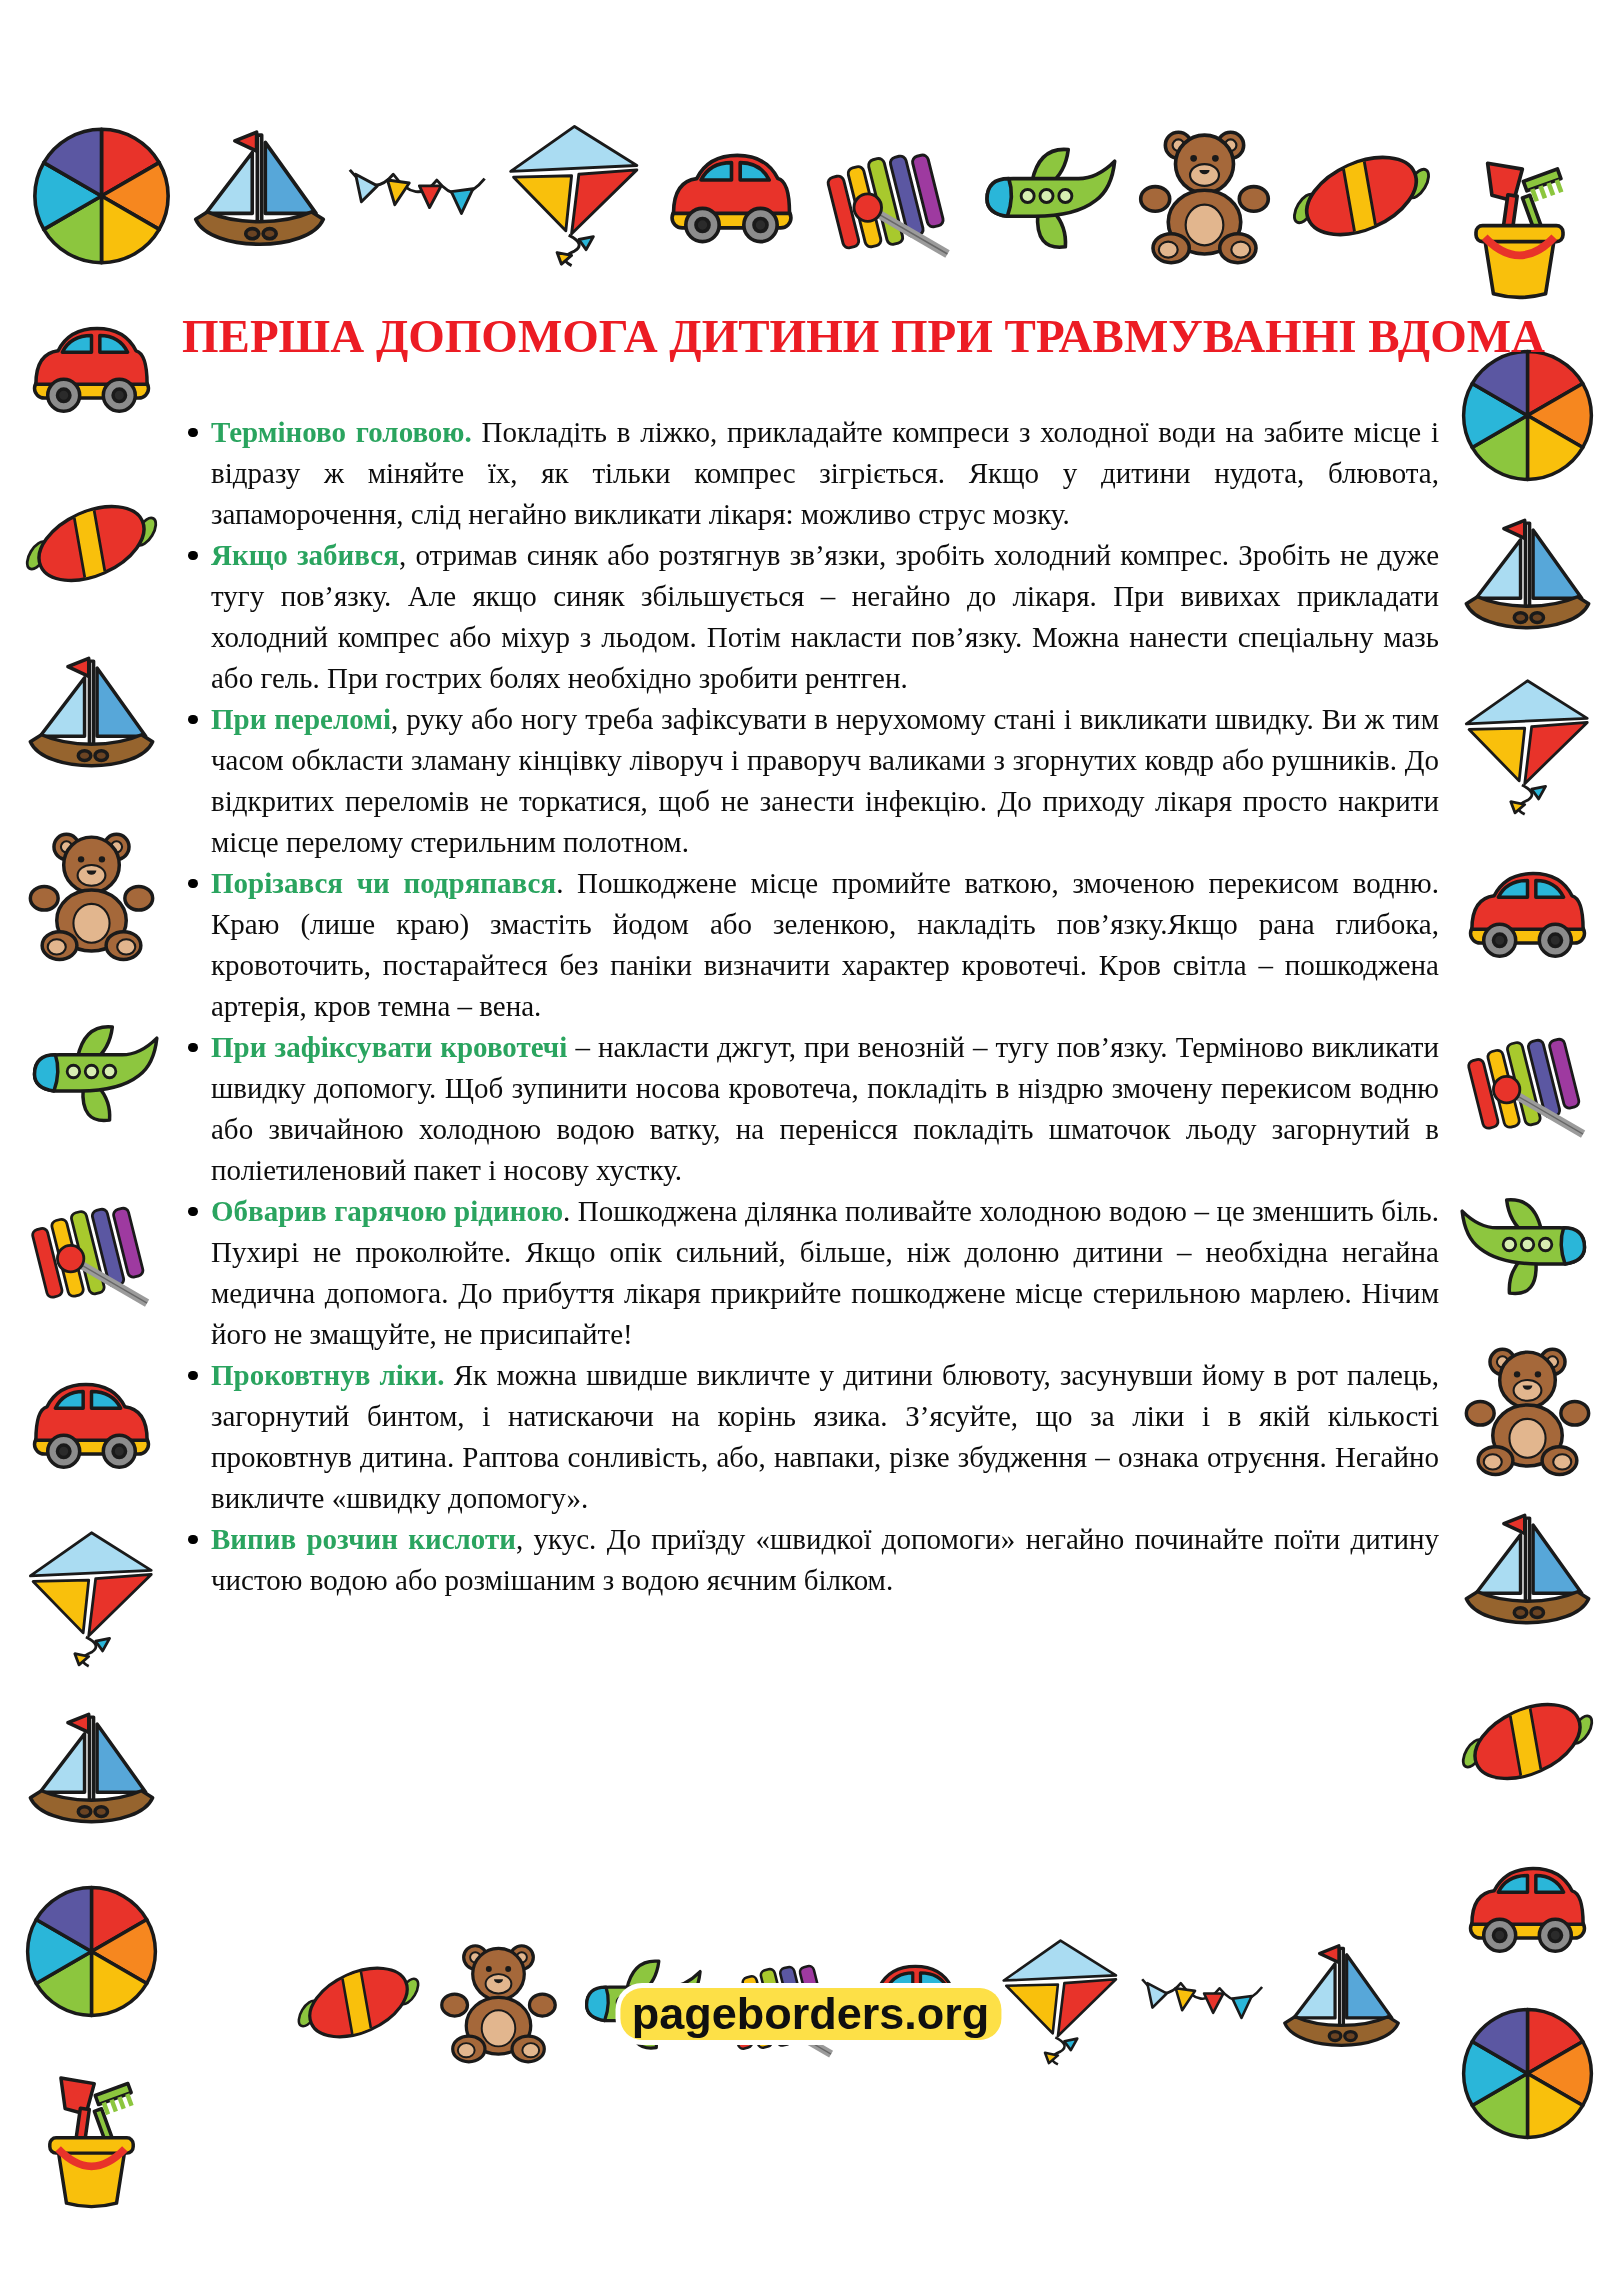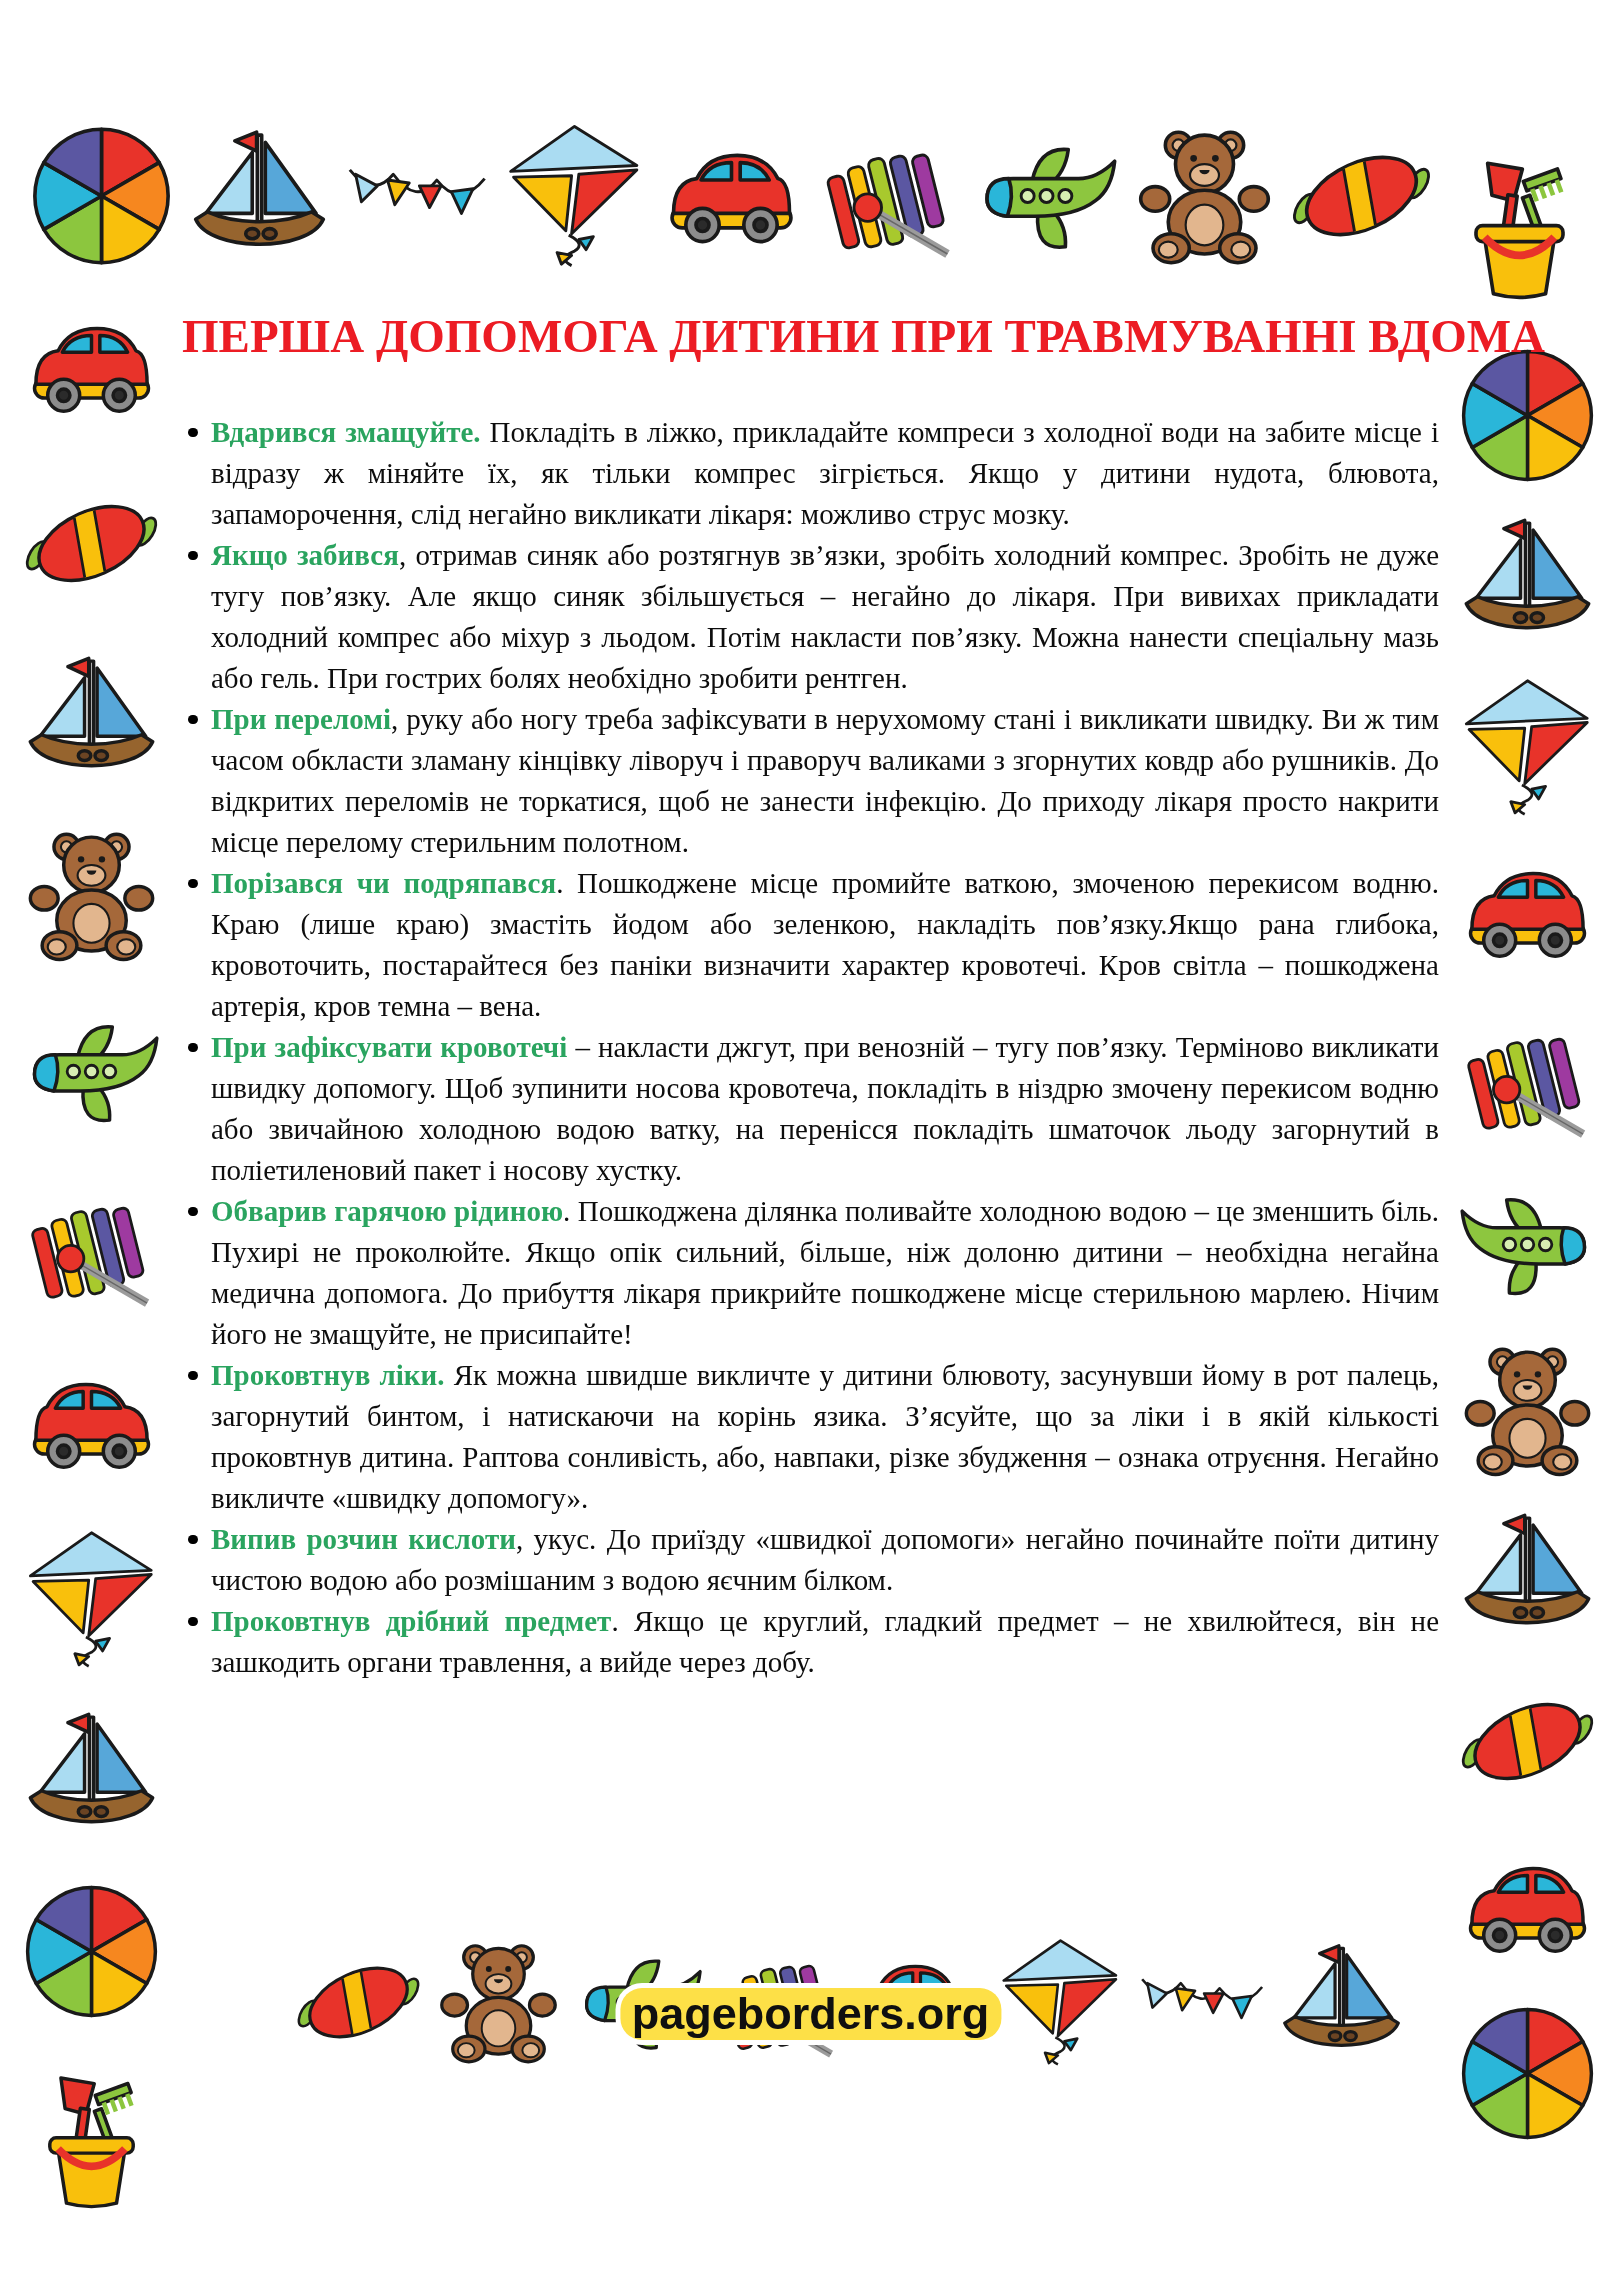--- a/index.html
+++ b/index.html
@@ -431,28 +431,27 @@
       <div class="toy toy-sailboat">
         <svg viewBox="0 0 100 100">
           <use href="#sym-sailboat"></use>
         </svg>
       </div>
     </div>
 
   <div class="content">
     <h1>ПЕРША ДОПОМОГА ДИТИНИ ПРИ ТРАВМУВАННІ ВДОМА</h1>
     <ul class="sections">
-      <li><span class="head">Вдарився змащуйте.</span><span> Покладіть в ліжко, прикладайте компреси з холодної води на забите місце і відразу ж міняйте їх, як тільки компрес зігріється. Якщо у дитини нудота, блювота, запаморочення, слід негайно викликати лікаря: можливо струс мозку.</span></li>
+      <li><span class="head">Терміново головою.</span><span> Покладіть в ліжко, прикладайте компреси з холодної води на забите місце і відразу ж міняйте їх, як тільки компрес зігріється. Якщо у дитини нудота, блювота, запаморочення, слід негайно викликати лікаря: можливо струс мозку.</span></li>
       <li><span class="head">Якщо забився</span><span>, отримав синяк або розтягнув зв’язки, зробіть холодний компрес. Зробіть не дуже тугу пов’язку. Але якщо синяк збільшується – негайно до лікаря. При вивихах прикладати холодний компрес або міхур з льодом. Потім накласти пов’язку. Можна нанести спеціальну мазь або гель. При гострих болях необхідно зробити рентген.</span></li>
       <li><span class="head">При переломі</span><span>, руку або ногу треба зафіксувати в нерухомому стані і викликати швидку. Ви ж тим часом обкласти зламану кінцівку ліворуч і праворуч валиками з згорнутих ковдр або рушників. До відкритих переломів не торкатися, щоб не занести інфекцію. До приходу лікаря просто накрити місце перелому стерильним полотном.</span></li>
       <li><span class="head">Порізався чи подряпався</span><span>. Пошкоджене місце промийте ваткою, змоченою перекисом водню. Краю (лише краю) змастіть йодом або зеленкою, накладіть пов’язку.Якщо рана глибока, кровоточить, постарайтеся без паніки визначити характер кровотечі. Кров світла – пошкоджена артерія, кров темна – вена.</span></li>
       <li><span class="head">При зафіксувати кровотечі</span><span> – накласти джгут, при венозній – тугу пов’язку. Терміново викликати швидку допомогу. Щоб зупинити носова кровотеча, покладіть в ніздрю змочену перекисом водню або звичайною холодною водою ватку, на перенісся покладіть шматочок льоду загорнутий в поліетиленовий пакет і носову хустку.</span></li>
       <li><span class="head">Обварив гарячою рідиною</span><span>. Пошкоджена ділянка поливайте холодною водою – це зменшить біль. Пухирі не проколюйте. Якщо опік сильний, більше, ніж долоню дитини – необхідна негайна медична допомога. До прибуття лікаря прикрийте пошкоджене місце стерильною марлею. Нічим його не змащуйте, не присипайте!</span></li>
       <li><span class="head">Проковтнув ліки.</span><span> Як можна швидше викличте у дитини блювоту, засунувши йому в рот палець, загорнутий бинтом, і натискаючи на корінь язика. З’ясуйте, що за ліки і в якій кількості проковтнув дитина. Раптова сонливість, або, навпаки, різке збудження – ознака отруєння. Негайно викличте «швидку допомогу».</span></li>
       <li><span class="head">Випив розчин кислоти</span><span>, укус. До приїзду «швидкої допомоги» негайно починайте поїти дитину чистою водою або розмішаним з водою яєчним білком.</span></li>
-      <li><span class="head">Проковтнув дрібний предмет</span><span>. Якщо це круглий, гладкий предмет – не хвилюйтеся, він не зашкодить органи травлення, а вийде через добу.</span></li>
     </ul>
   </div>
 
   <div class="logo">pageborders.org</div>
 
 </div>
 
 
 </body></html>

